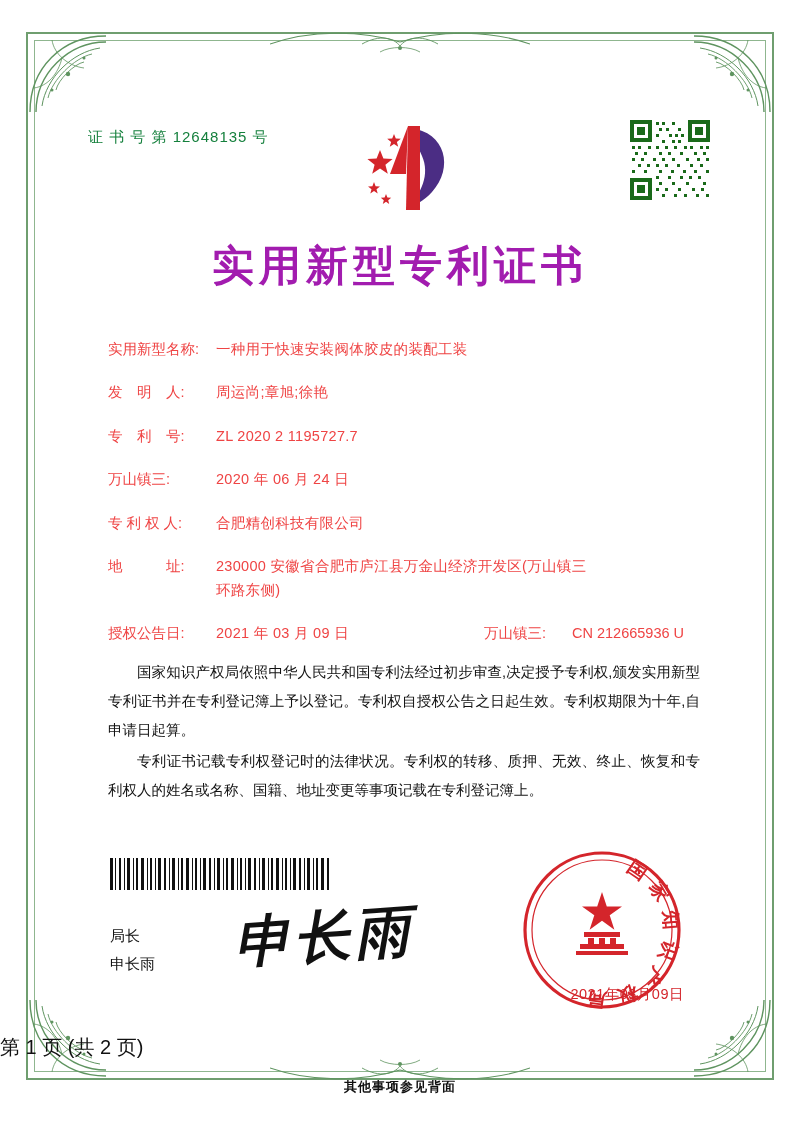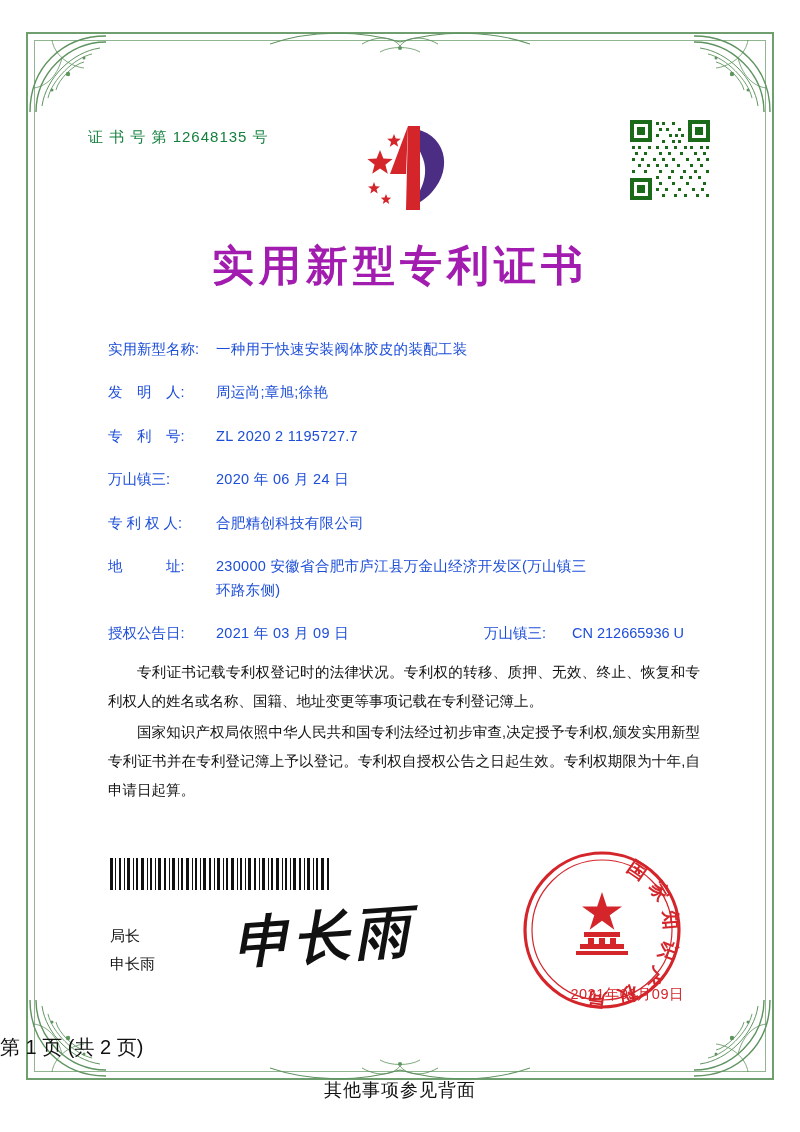--- a/index.html
+++ b/index.html
@@ -99,21 +99,21 @@
     color: #a21caf;
   }
 
   
   .fields {
     position: absolute;
     left: 108px;
     top: 338px;
     width: 600px;
     font-size: 14.5px;
-    color: #1d4ed8;
+    color: #ef4444;
     font-family: "Liberation Sans", sans-serif;
   }
   .field-row {
     display: flex;
     align-items: flex-start;
     margin-bottom: 21px;
     line-height: 1.55;
   }
   .field-label {
     width: 108px;
@@ -214,24 +214,25 @@
     font-size: 20px;
     font-family: "Liberation Sans", sans-serif;
     color: #111;
   }
   .back-note {
     position: absolute;
     left: 0;
     top: 1078px;
     width: 100%;
     text-align: center;
-    font-size: 18px;
+    font-size: 13px;
     font-family: "Liberation Sans", sans-serif;
     color: #111;
     letter-spacing: 1px;
+    font-weight: bold;
   }
 </style>
 </head>
 <body>
 
 <div class="page">
 
   <div class="border-outer"></div>
   <div class="border-inner"></div>
 
@@ -470,22 +471,22 @@
     </div>
     <div class="field-row two-col">
       <div class="field-label">授权公告日:</div>
       <div class="field-value">2021 年 03 月 09 日</div>
       <div class="field-label2">万山镇三:</div>
       <div class="field-value2">CN 212665936 U</div>
     </div>
   </div>
 
   <div class="paragraphs">
+    <p>国家知识产权局依照中华人民共和国专利法经过初步审查,决定授予专利权,颁发实用新型专利证书并在专利登记簿上予以登记。专利权自授权公告之日起生效。专利权期限为十年,自申请日起算。</p>
     <p>专利证书记载专利权登记时的法律状况。专利权的转移、质押、无效、终止、恢复和专利权人的姓名或名称、国籍、地址变更等事项记载在专利登记簿上。</p>
-    <p>国家知识产权局依照中华人民共和国专利法经过初步审查,决定授予专利权,颁发实用新型专利证书并在专利登记簿上予以登记。专利权自授权公告之日起生效。专利权期限为十年,自申请日起算。</p>
   </div>
 
   <div class="barcode">
     <svg width="220" height="32" viewBox="0 0 220 32" shape-rendering="crispEdges">
       <rect width="220" height="32" fill="#ffffff"></rect>
       <g fill="#111">
         <rect x="0" y="0" width="3" height="32"></rect>
           <rect x="5" y="0" width="1" height="32"></rect>
         <rect x="9" y="0" width="2" height="32"></rect>
           <rect x="14" y="0" width="1" height="32"></rect>

